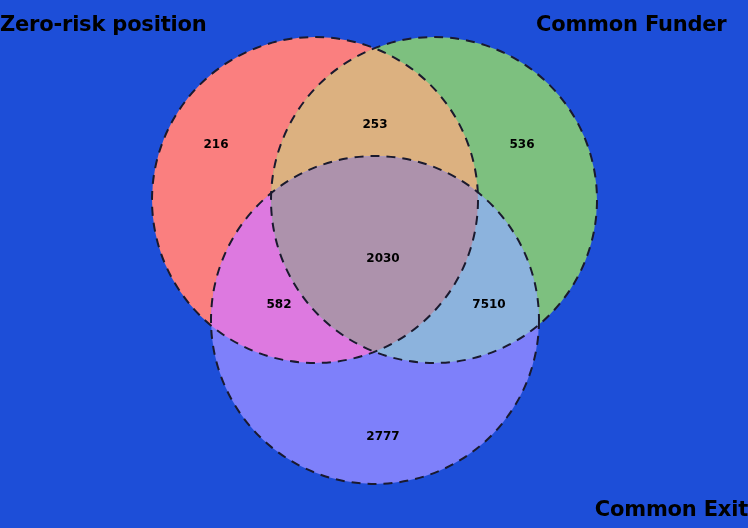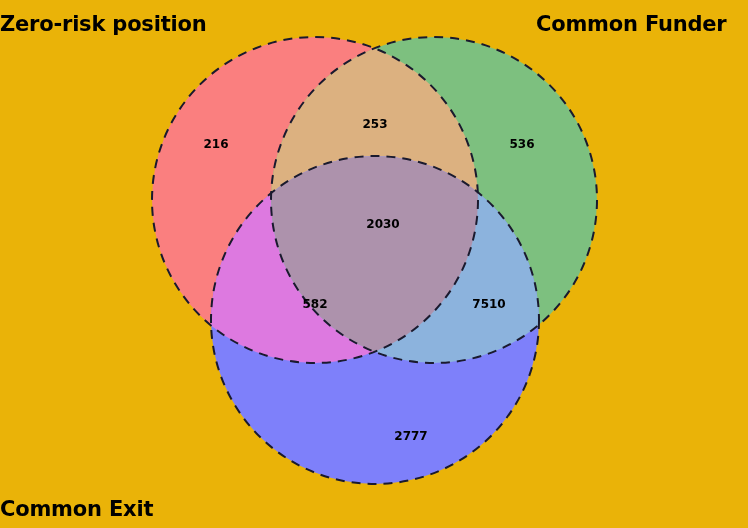--- a/index.html
+++ b/index.html
@@ -7,21 +7,21 @@
     padding: 0;
     background: #ffffff;
   }
   body {
     font-family: "DejaVu Sans", sans-serif;
   }
   #venn-figure {
     position: relative;
     width: 748px;
     height: 528px;
-    background: #eab308;
+    background: #1d4ed8;
     overflow: hidden;
   }
   #venn-svg {
     position: absolute;
     left: 0;
     top: 0;
     width: 748px;
     height: 528px;
     display: block;
   }
@@ -41,21 +41,21 @@
   }
   #title-B {
     left: 536px;
     top: 12px;
     text-align: center;
   }
   #title-C {
     left: 0px;
     top: 497px;
     width: 748px;
-    text-align: left;
+    text-align: right;
   }
   .region-label {
     position: absolute;
     font-family: "DejaVu Sans", sans-serif;
     font-weight: bold;
     font-size: 12px;
     color: #000000;
     white-space: nowrap;
     transform: translate(-50%, -50%);
   }
@@ -104,18 +104,18 @@
     <circle cx="375" cy="320" r="164" fill="none" stroke="#1a1a2e" stroke-width="2" stroke-dasharray="9,7"></circle>
   </svg>
 
   <div class="set-title" id="title-A">Zero-risk position</div>
   <div class="set-title" id="title-B">Common Funder</div>
   <div class="set-title" id="title-C">Common Exit</div>
 
   <div class="region-label" style="left:216px; top:144px;">216</div>
   <div class="region-label" style="left:375px; top:124px;">253</div>
   <div class="region-label" style="left:522px; top:144px;">536</div>
-  <div class="region-label" style="left:383px; top:224px;">2030</div>
-  <div class="region-label" style="left:279px; top:304px;margin-left:36px;">582</div>
+  <div class="region-label" style="left:383px; top:258px;">2030</div>
+  <div class="region-label" style="left:279px; top:304px;">582</div>
   <div class="region-label" style="left:489px; top:304px;">7510</div>
-  <div class="region-label" style="left:383px; top:436px;margin-left:28px;">2777</div>
+  <div class="region-label" style="left:383px; top:436px;">2777</div>
 
 </div>
 
 </body></html>

